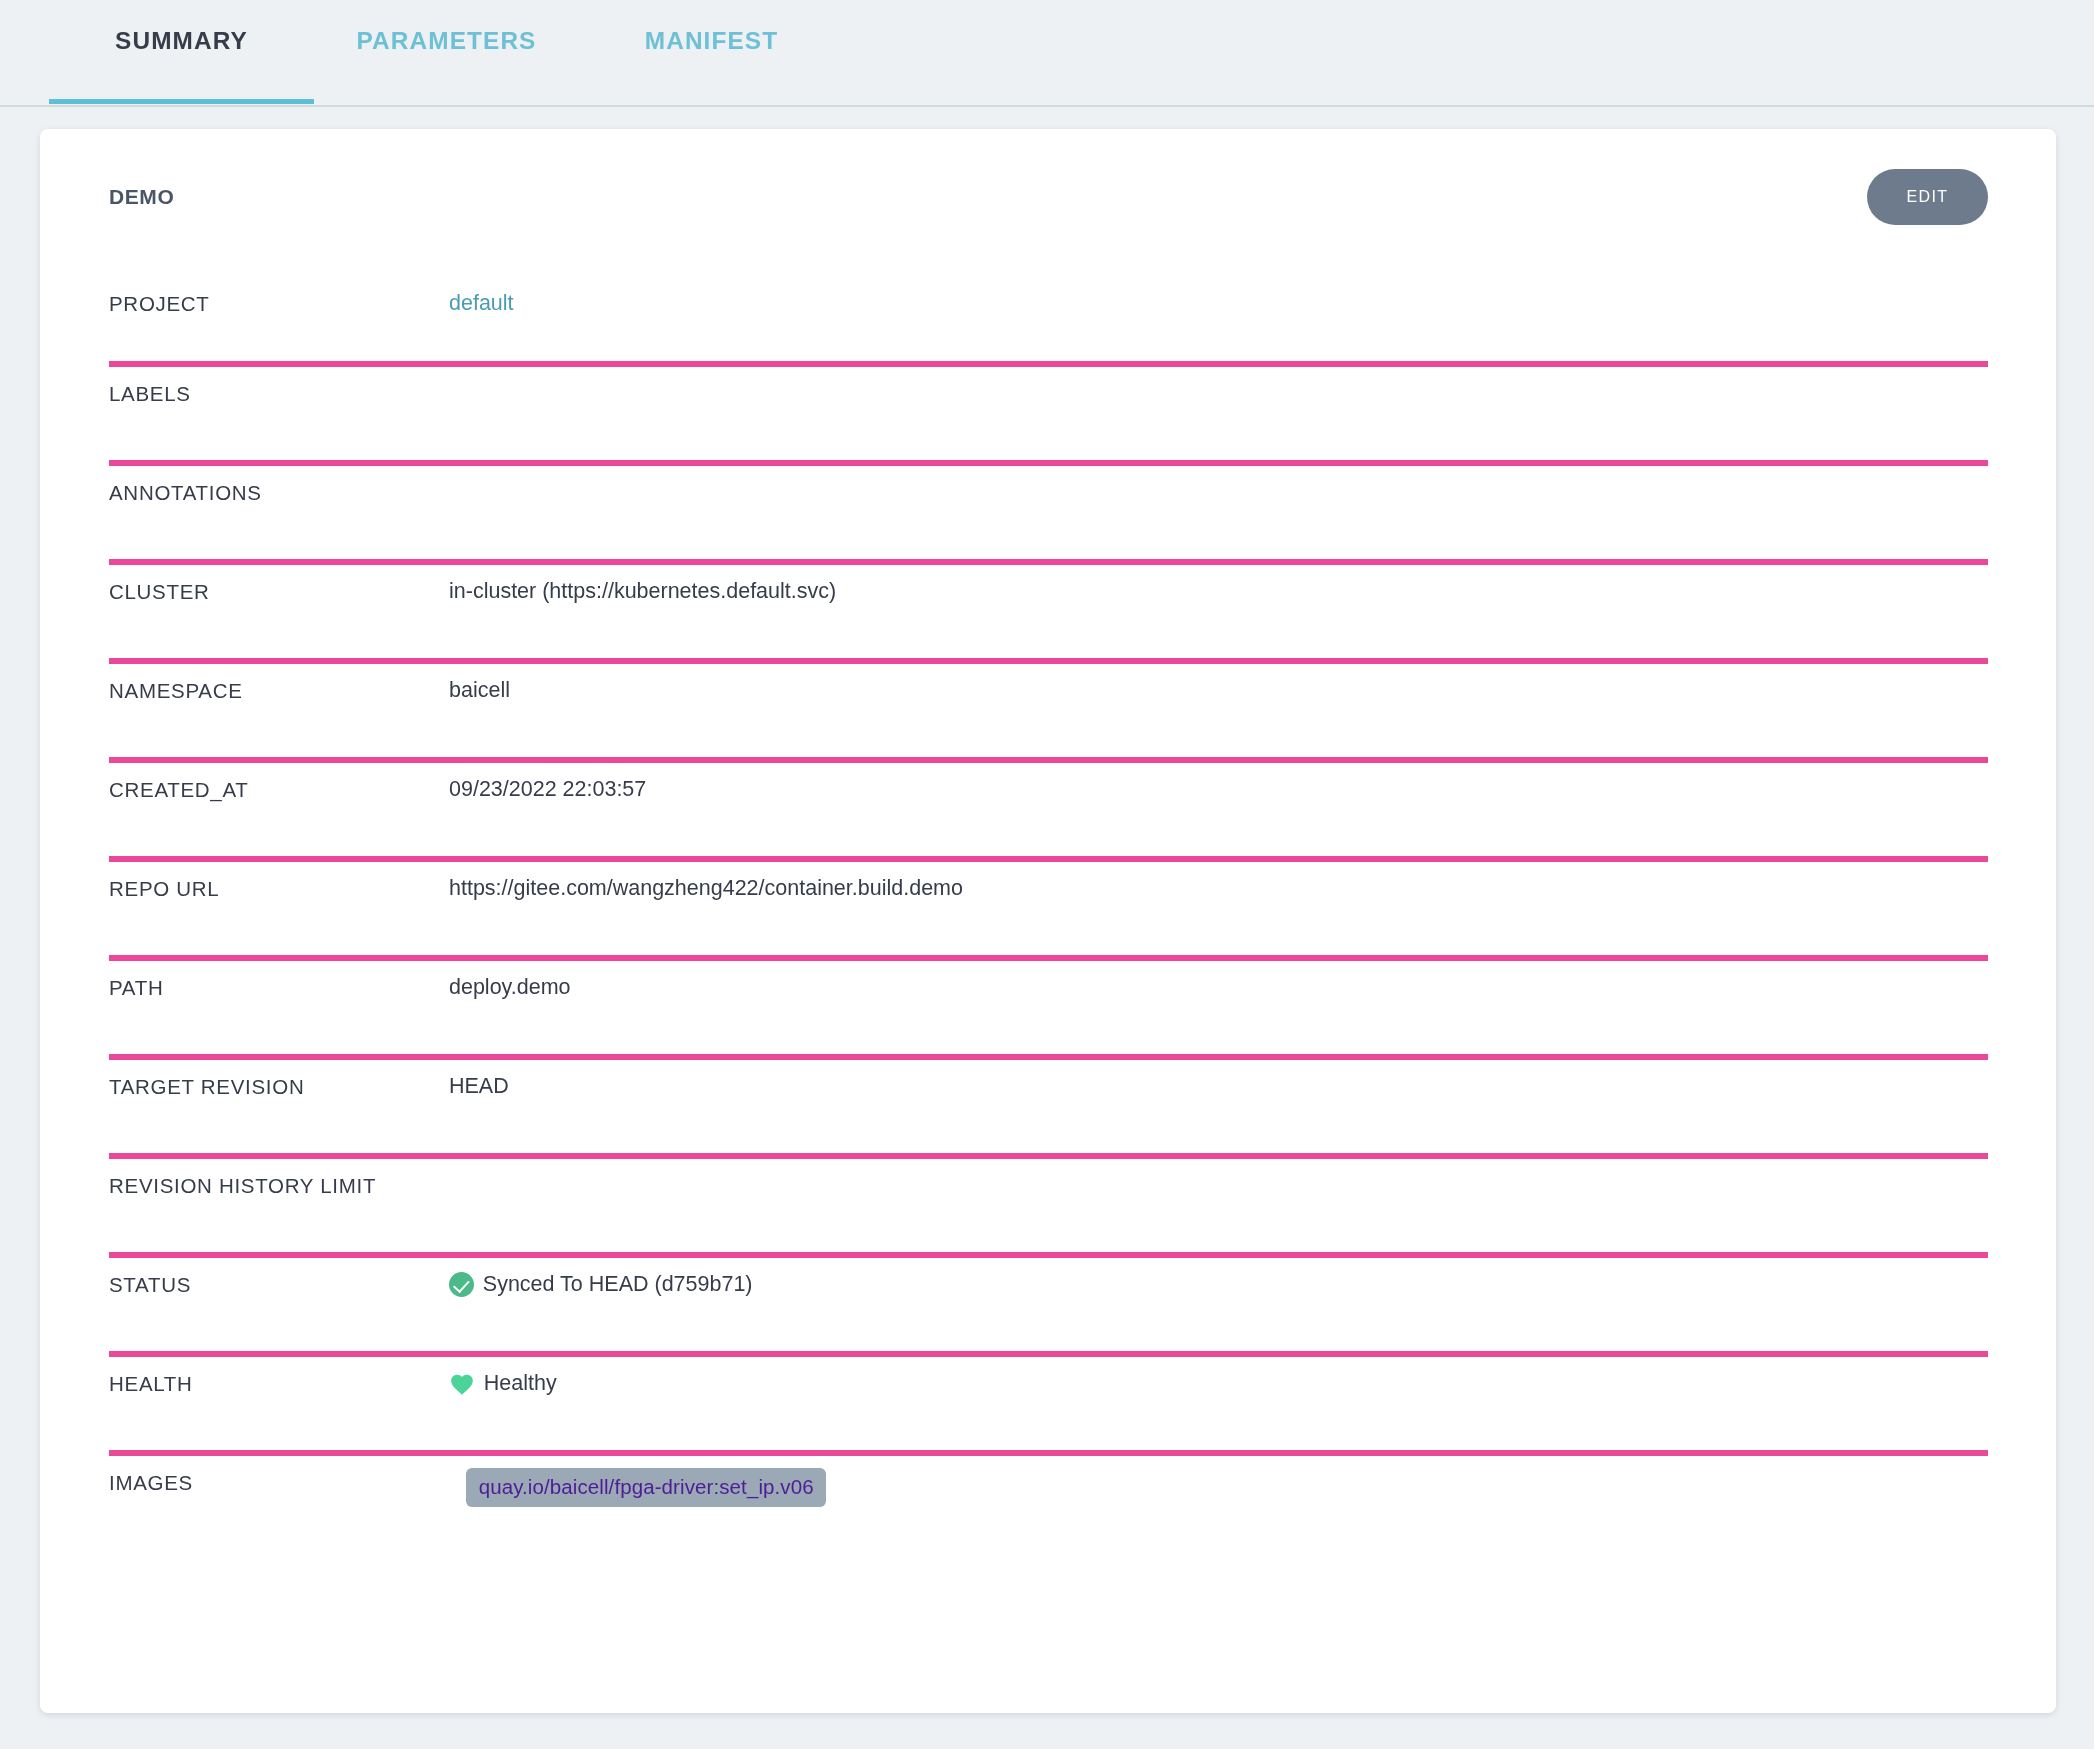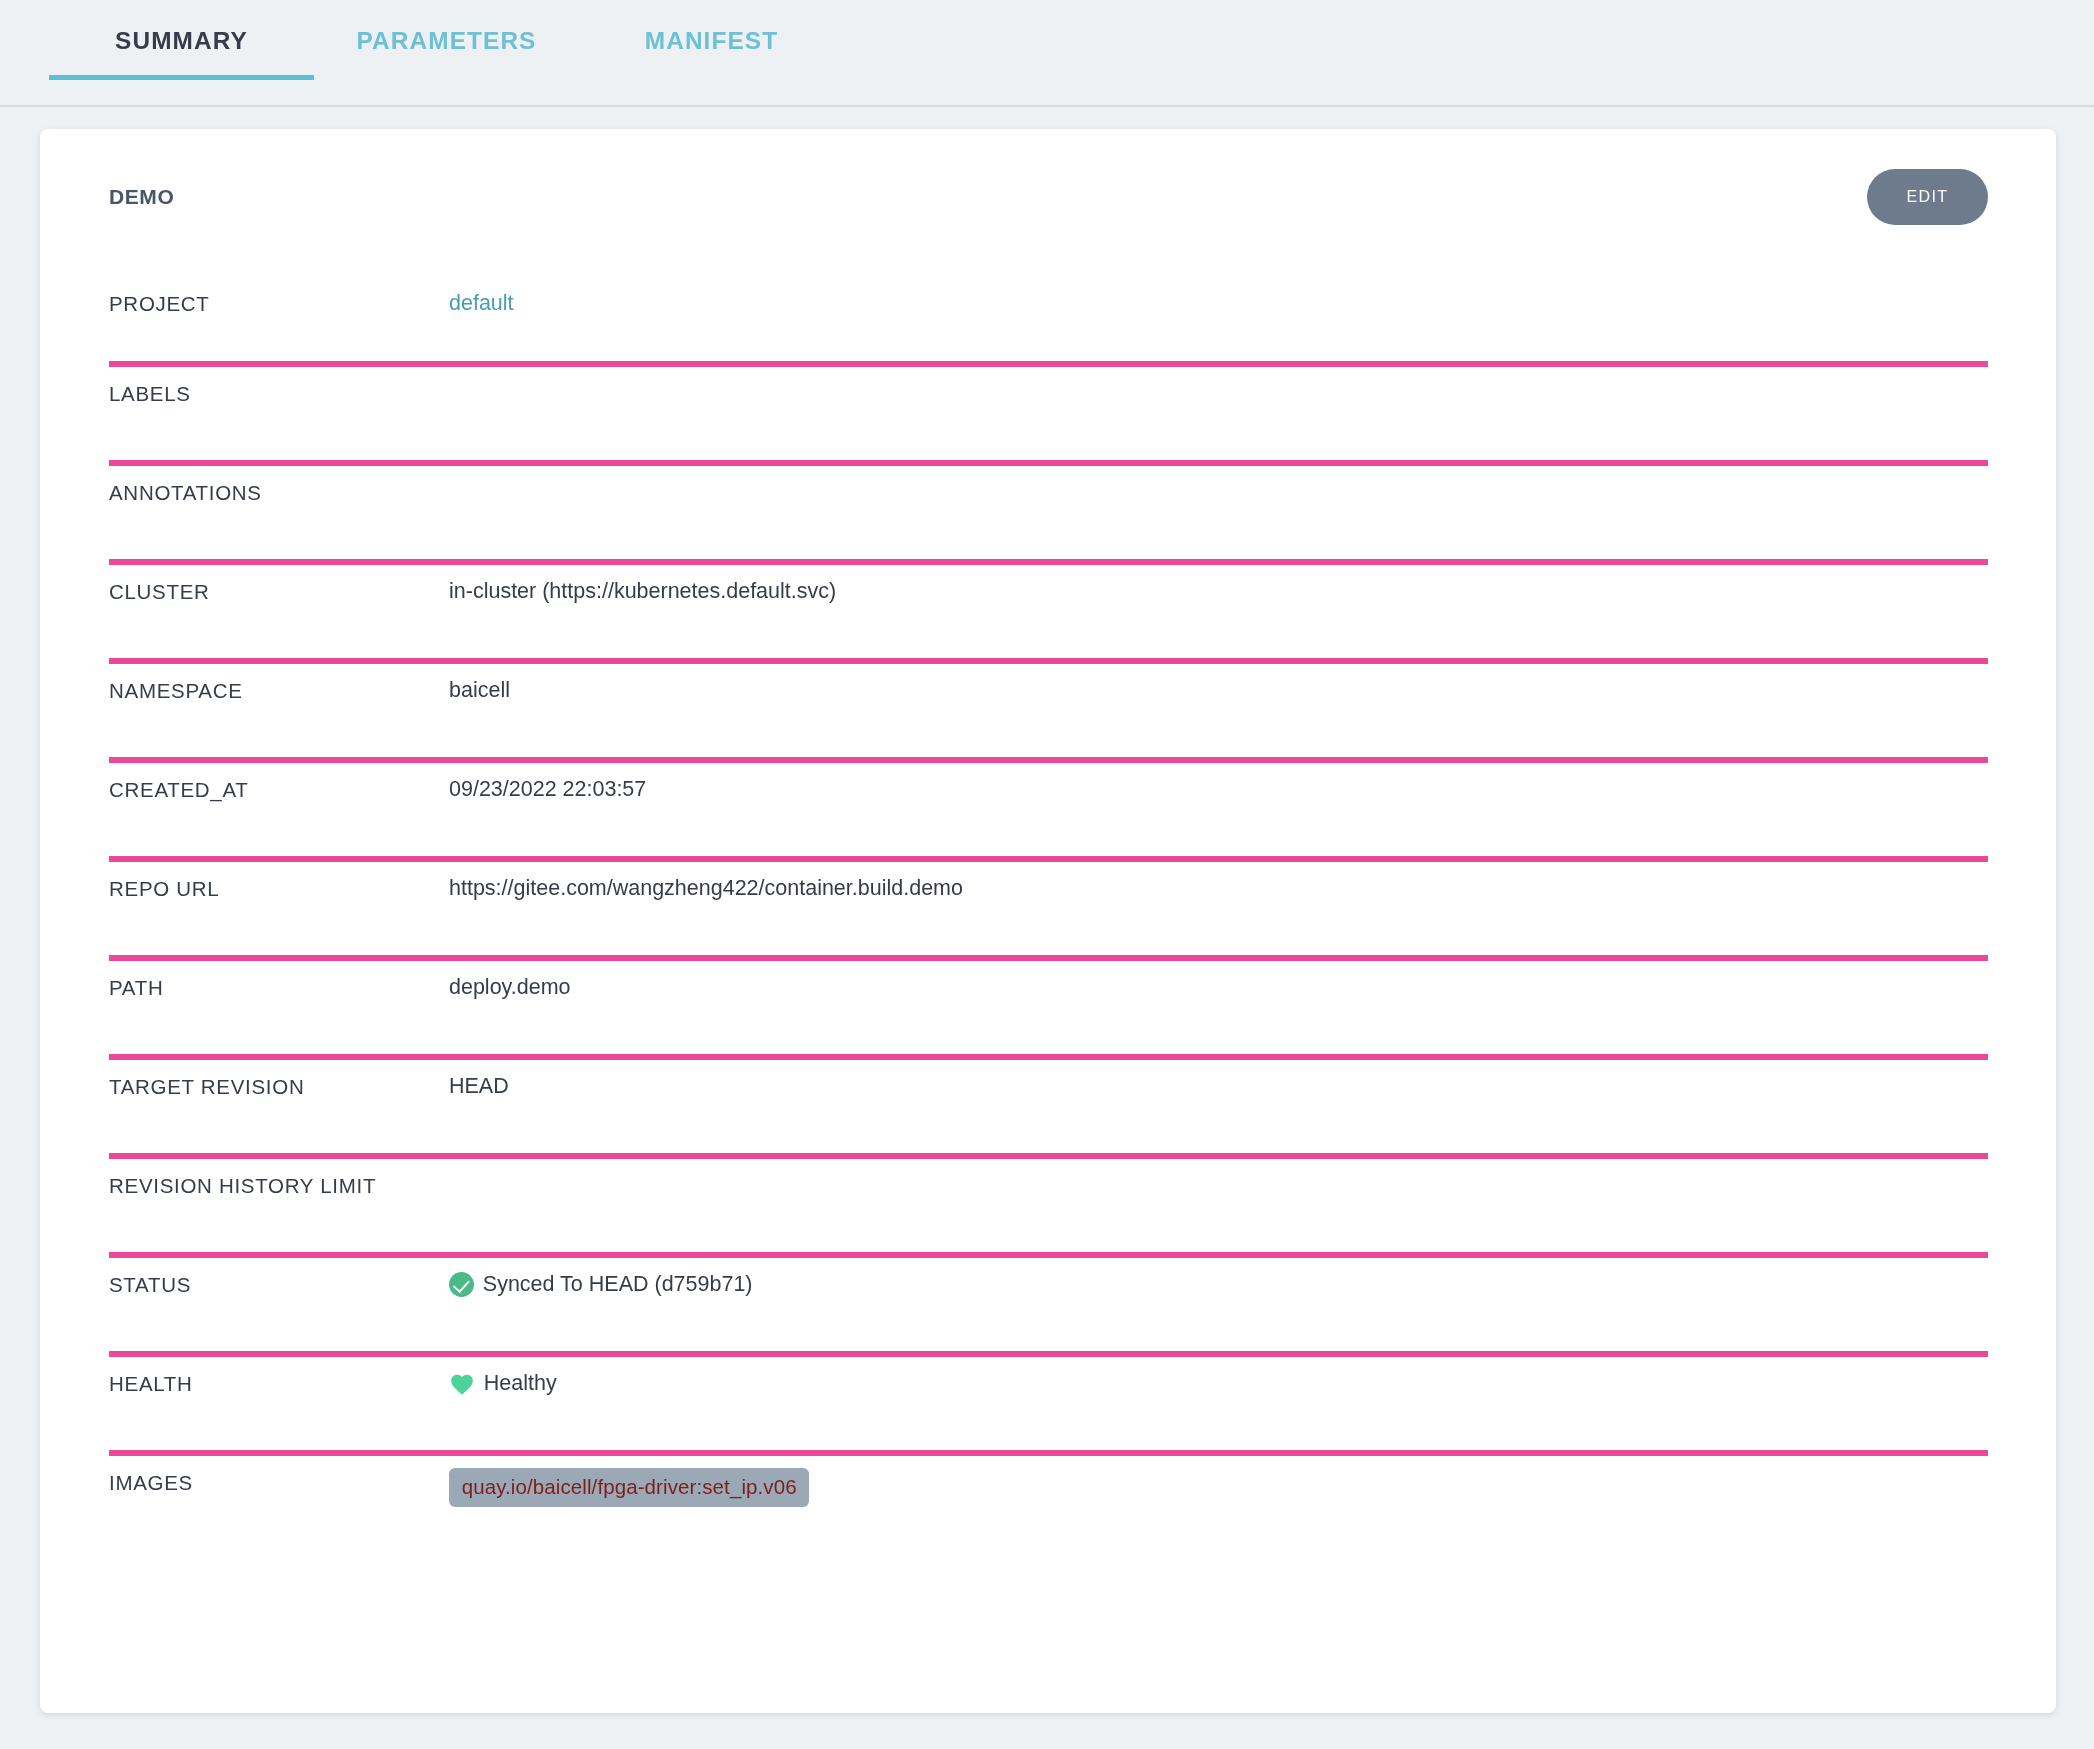--- a/index.html
+++ b/index.html
@@ -27,21 +27,21 @@
     height: 107px;
     background: #eef1f4;
     border-bottom: 2.9px solid #d3dade;
     display: flex;
     align-items: flex-start;
     padding-left: 49px;
   }
 
   .tab {
     position: relative;
-    height: 80px;
+    height: 104px;
     display: flex;
     align-items: flex-start;
     justify-content: center;
     padding: 27px 0 0 0;
     cursor: pointer;
     user-select: none;
   }
 
   .tab-label {
     font-size: 24.4px;
@@ -181,27 +181,28 @@
     flex: 0 0 26px;
     line-height: 0;
   }
 
   .value-text { display: inline-block; }
 
   
   .image-chip {
     display: inline-block;
     background: #9aa9b5;
-    color: #7f1d1d;
+    color: #4c1d95;
     border-radius: 5.9px;
     padding: 5.9px 12.7px 7.8px 12.7px;
     font-size: 20.5px;
     line-height: 25px;
     letter-spacing: 0.1px;
     white-space: nowrap;
+    margin-left: 17px;
   }
 </style>
 </head>
 <body>
 
 <div class="page">
 
   <div class="tabbar">
     <div class="tab tab-0 active">
       <span class="tab-label">SUMMARY</span>

